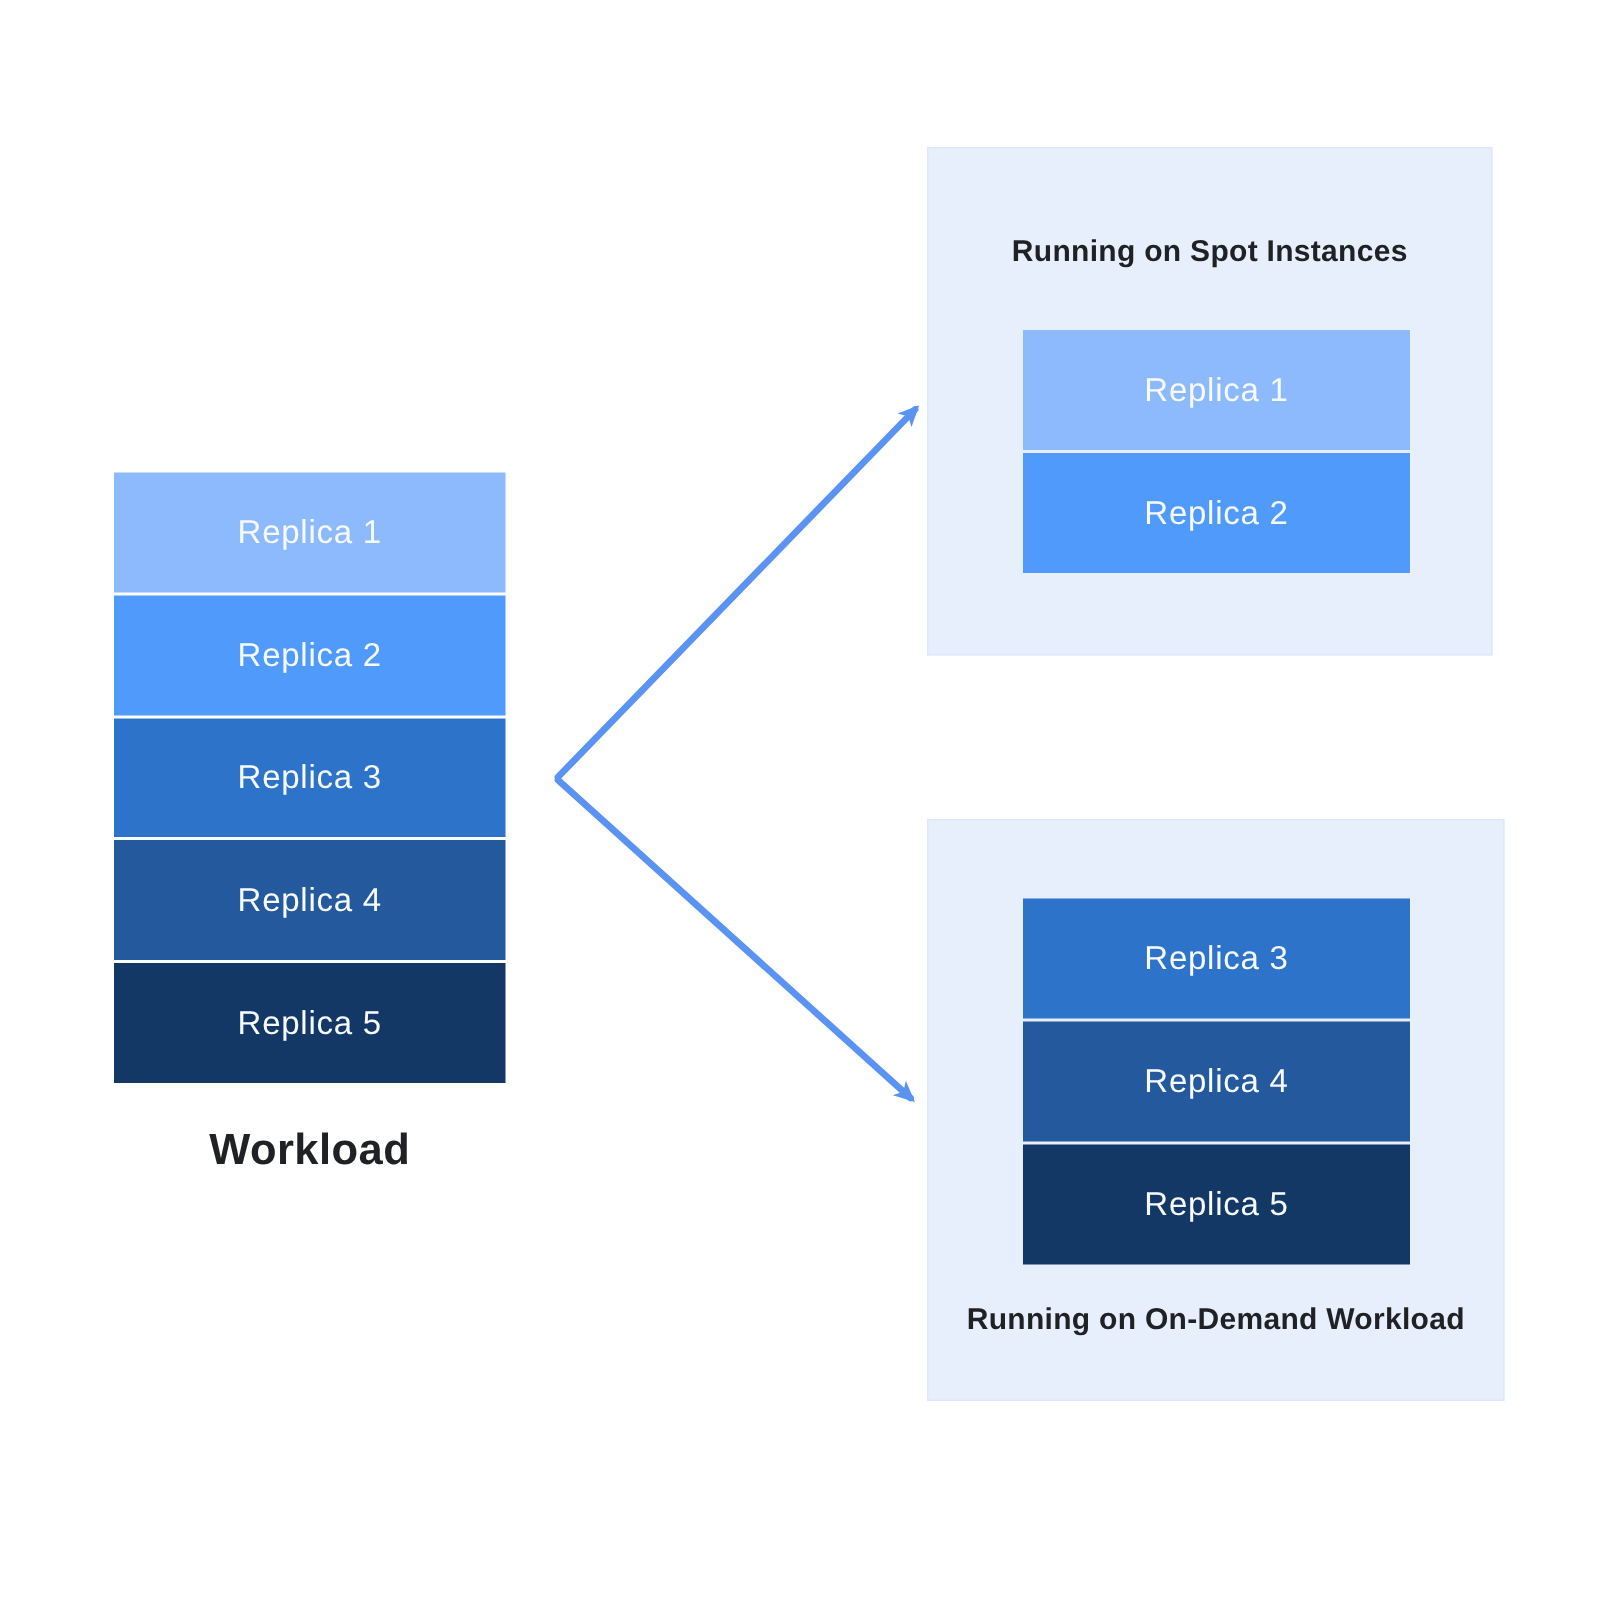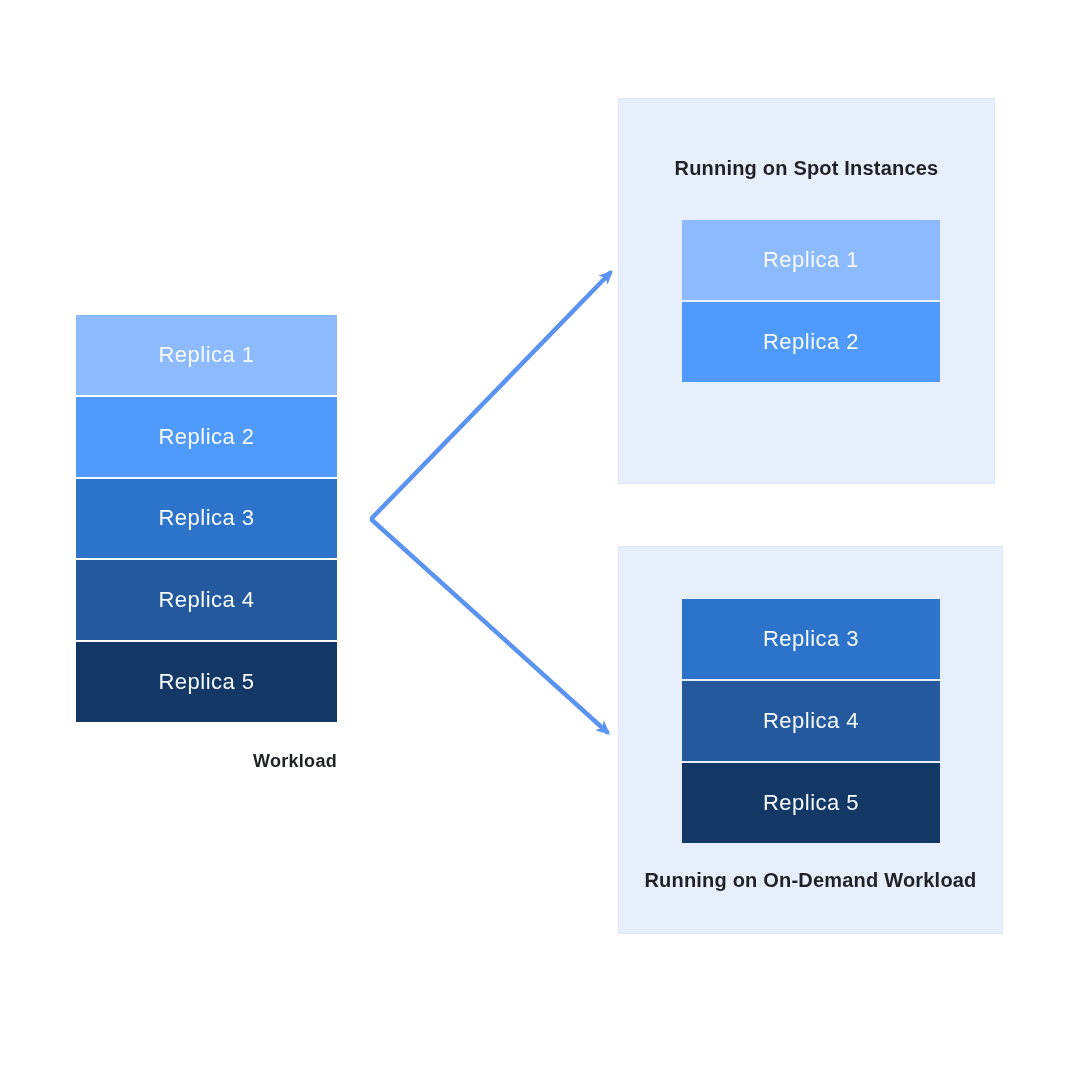--- a/index.html
+++ b/index.html
@@ -35,39 +35,39 @@
     font-size:22px;
     letter-spacing:0.5px;
     font-weight:400;
   }
 
   .workload-stack{
     position:absolute;left:76px;top:315px;width:261px;height:407px;z-index:2;
   }
   .workload-label{
     position:absolute;left:76px;top:751px;width:261px;
-    text-align:right;
-    font-size:18px;font-weight:700;color:var(--title-color);
+    text-align:center;
+    font-size:29px;font-weight:700;color:var(--title-color);
     letter-spacing:0.3px;
     z-index:2;
   }
 
   .panel{
     position:absolute;
     background:var(--panel-bg);
     border:1px solid var(--panel-border);
     z-index:2;
   }
   .panel-title{
     position:absolute;left:0;width:100%;
     text-align:center;
     font-size:20px;font-weight:700;color:var(--title-color);
     letter-spacing:0.2px;
   }
-  .panel-spot{left:618px;top:98px;width:377px;height:386px;}
+  .panel-spot{left:618px;top:98px;width:377px;height:339px;}
   .panel-spot .panel-title{top:157px;}
   .panel-spot .replica-stack{
     position:absolute;left:63px;top:121px;width:258px;height:162px;
   }
   .panel-ondemand{left:618px;top:546px;width:385px;height:388px;}
   .panel-ondemand .replica-stack{
     position:absolute;left:63px;top:52px;width:258px;height:244px;
   }
   .panel-ondemand .panel-title{top:322px;}
   .panel-spot .panel-title{top:58px;}

